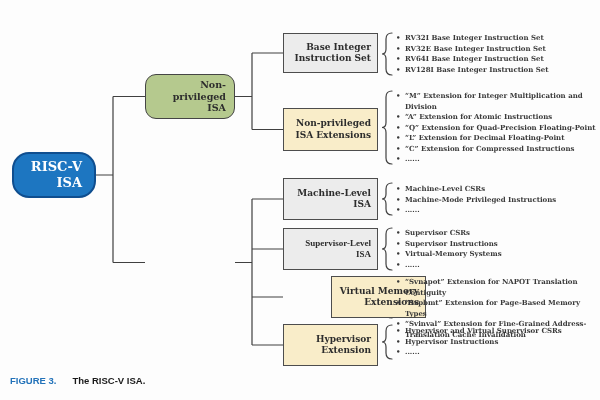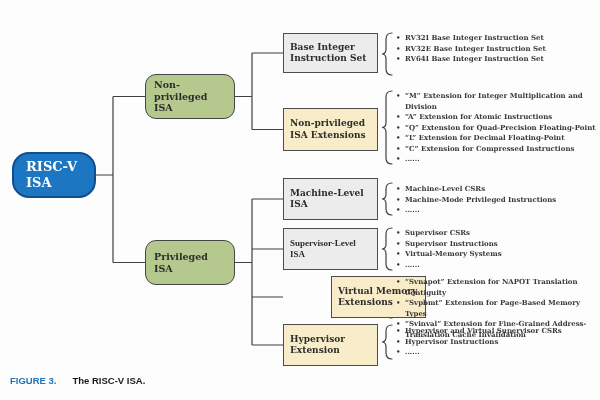--- a/index.html
+++ b/index.html
@@ -3,21 +3,21 @@
 <meta charset="utf-8">
 <style>
   html,body{margin:0;padding:0;background:#ffffff;}
   #stage{
     position:relative;width:600px;height:400px;background:#fdfdfd;
     font-family:"DejaVu Serif","Liberation Serif",serif;overflow:hidden;
   }
   svg.wires{position:absolute;left:0;top:0;width:600px;height:400px;}
   .node{
     position:absolute;box-sizing:border-box;display:flex;align-items:center;justify-content:center;
-    text-align:left;font-weight:bold;color:#2d2d2d;line-height:1.25;
+    text-align:right;font-weight:bold;color:#2d2d2d;line-height:1.25;
   }
   .root{
     left:12px;top:152px;width:84px;height:46px;background:#1d76c1;border:2px solid #0f4e8f;
     border-radius:17px;color:#ffffff;font-size:13px;padding:0 12px;
   }
   .branch{
     width:90px;height:45px;background:#b5c98e;border:1.4px solid #454545;border-radius:11px;
     font-size:9.5px;padding:0 8px;
   }
   .branch.np{left:145px;top:74px;}
@@ -66,33 +66,33 @@
     <path stroke-linecap="round" d="M392,91 Q386,91 386,97 L386,122.5 Q386,127.5 382,127.5 Q386,127.5 386,132.5 L386,158 Q386,164 392,164"></path>
     <path stroke-linecap="round" d="M392,183 Q386,183 386,189 L386,194 Q386,199 382,199 Q386,199 386,204 L386,209 Q386,215 392,215"></path>
     <path stroke-linecap="round" d="M392,228 Q386,228 386,234 L386,244 Q386,249 382,249 Q386,249 386,254 L386,264 Q386,270 392,270"></path>
     <path stroke-linecap="round" d="M392,277 Q386,277 386,283 L386,292.5 Q386,297.5 382,297.5 Q386,297.5 386,302.5 L386,312 Q386,318 392,318"></path>
     <path stroke-linecap="round" d="M392,325 Q386,325 386,331 L386,337 Q386,342 382,342 Q386,342 386,347 L386,353 Q386,359 392,359"></path>
   </svg>
 
   <div class="node root">RISC-V ISA</div>
 
   <div class="node branch np">Non-privileged ISA</div>
-  <div class="node branch pv">Privileged ISA</div>
 
   <div class="node child plain c1">Base Integer Instruction Set</div>
   <div class="node child highlight c2">Non-privileged ISA Extensions</div>
   <div class="node child plain c3">Machine-Level ISA</div>
   <div class="node child plain c4">Supervisor-Level ISA</div>
   <div class="node child highlight c5">Virtual Memory Extensions</div>
   <div class="node child highlight c6">Hypervisor Extension</div>
 
   <ul class="bullets b1">
     <li>RV32I Base Integer Instruction Set</li>
     <li>RV32E Base Integer Instruction Set</li>
     <li>RV64I Base Integer Instruction Set</li>
+    <li>RV128I Base Integer Instruction Set</li>
   </ul>
 
   <ul class="bullets b2">
     <li>“M” Extension for Integer Multiplication and Division</li>
     <li>“A” Extension for Atomic Instructions</li>
     <li>“Q” Extension for Quad-Precision Floating-Point</li>
     <li>“L” Extension for Decimal Floating-Point</li>
     <li>“C” Extension for Compressed Instructions</li>
     <li>......</li>
   </ul>

